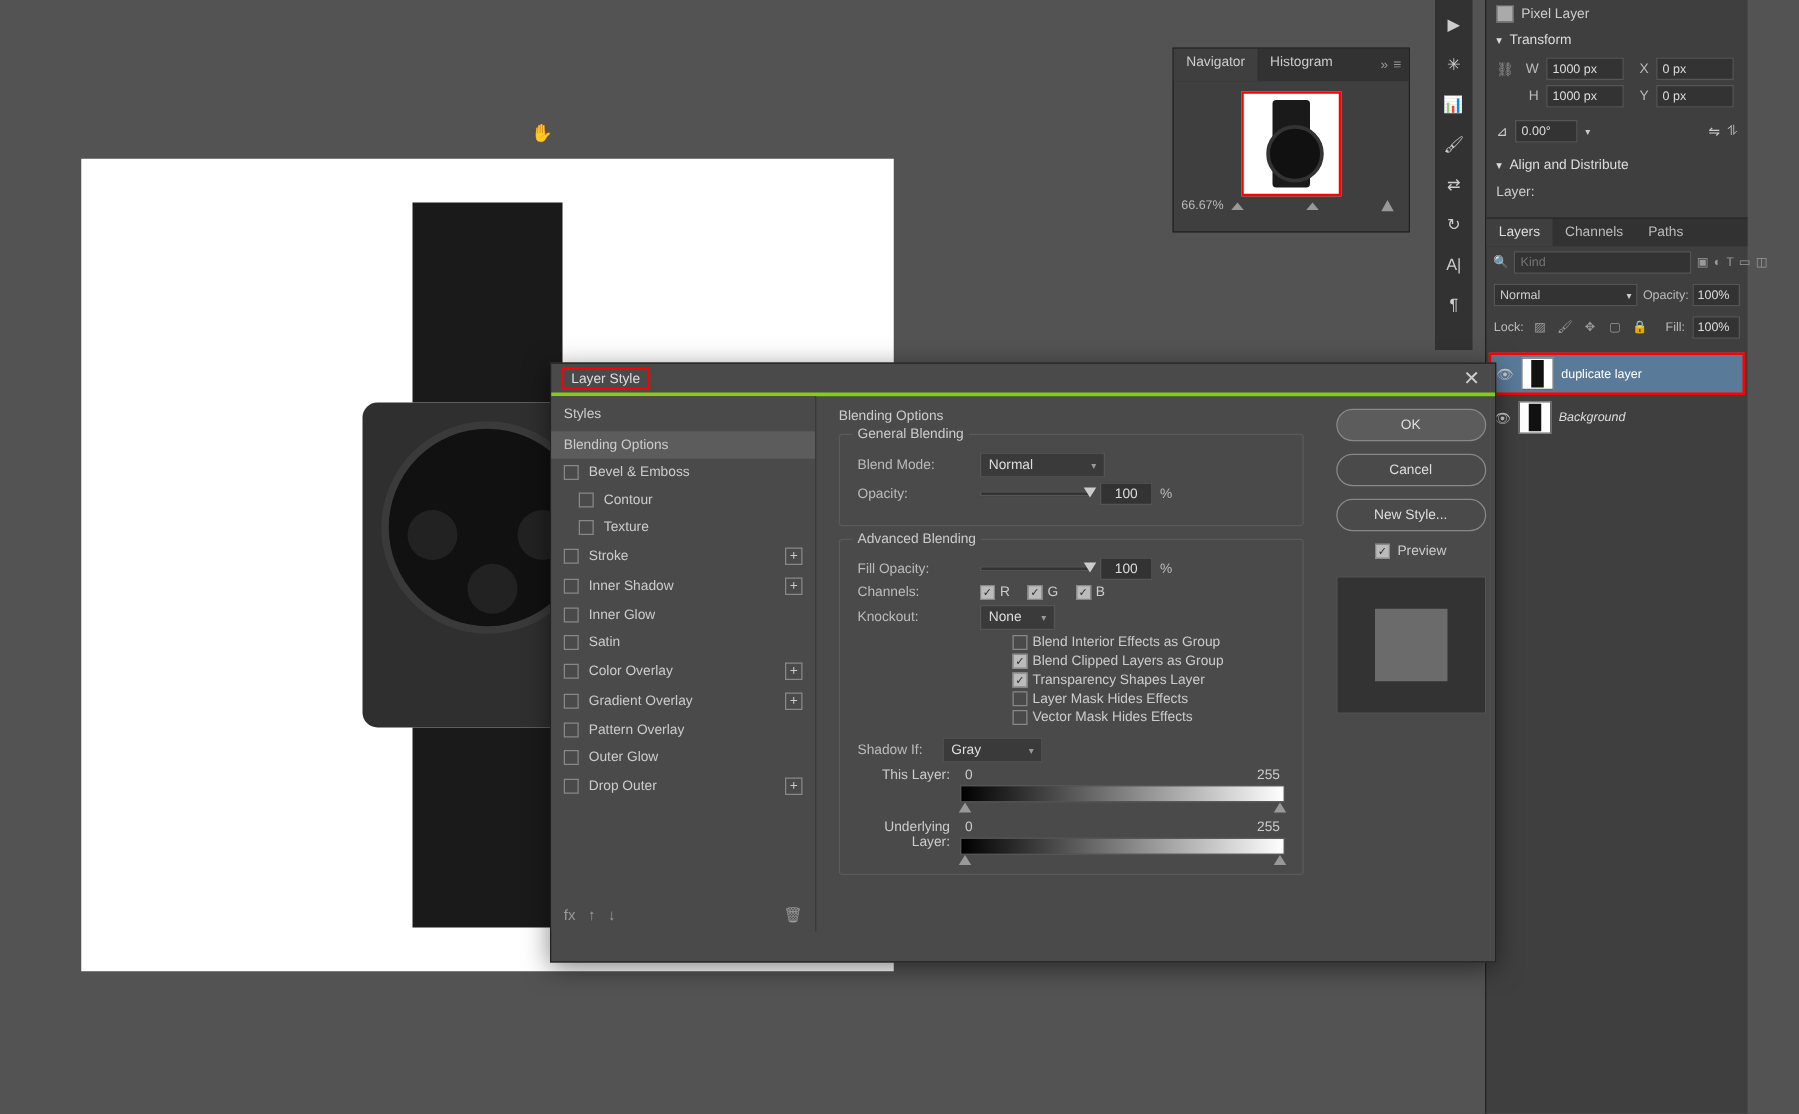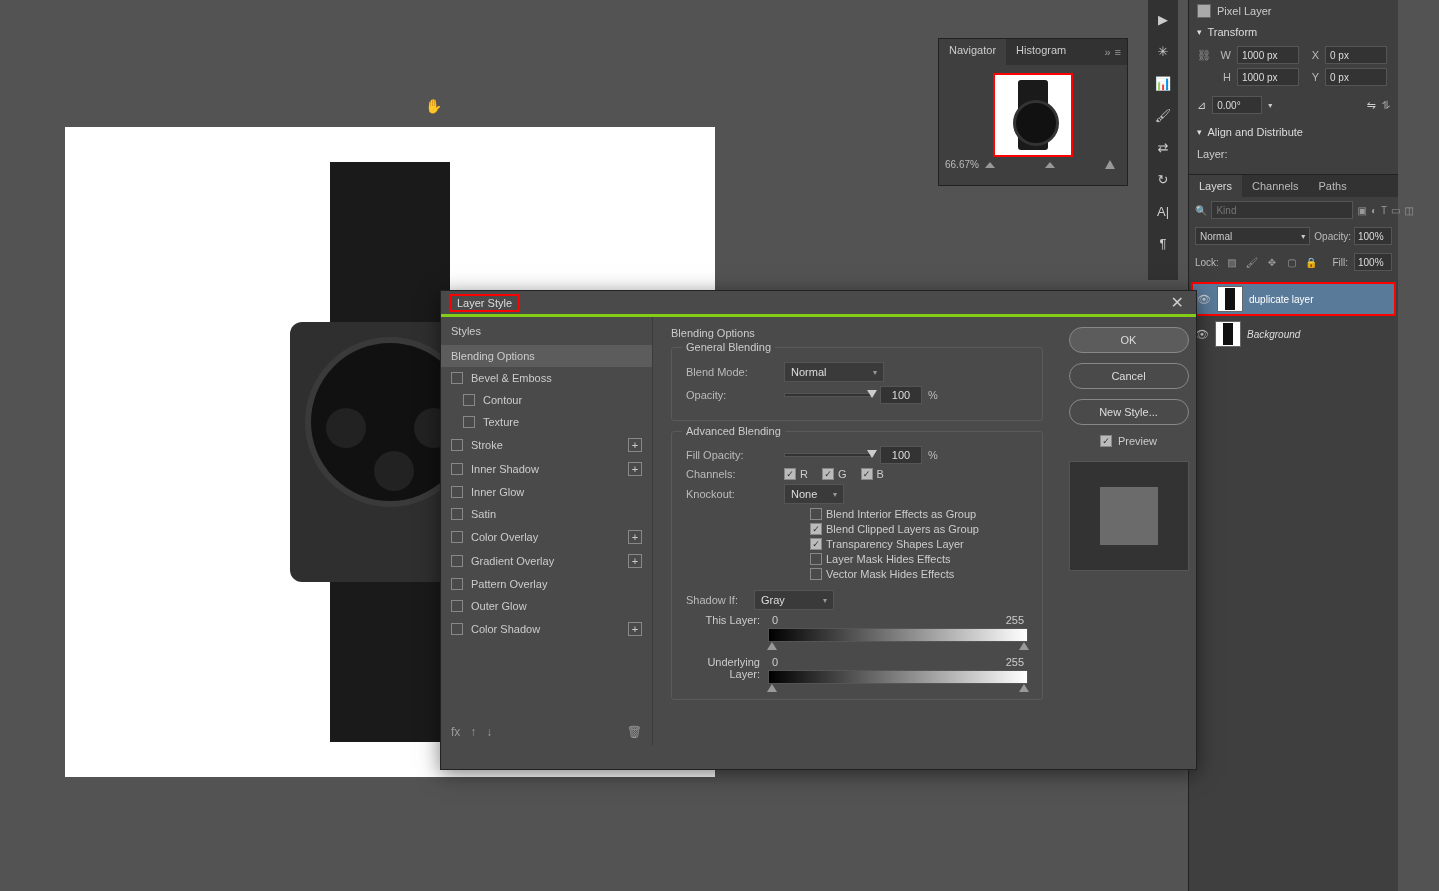--- a/index.html
+++ b/index.html
@@ -322,21 +322,21 @@
           <div class="style-item">
             <div class="cb"></div>
             <span>Pattern Overlay</span>
           </div>
           <div class="style-item">
             <div class="cb"></div>
             <span>Outer Glow</span>
           </div>
           <div class="style-item">
             <div class="cb"></div>
-            <span>Color Shadow</span>
+            <span>Drop Outer</span>
             <div class="plus">+</div>
           </div>
         </div>
       <div class="styles-foot">
         <span>fx</span>
         <span>↑</span>
         <span>↓</span>
         <span class="trash">🗑</span>
       </div>
     </div>

